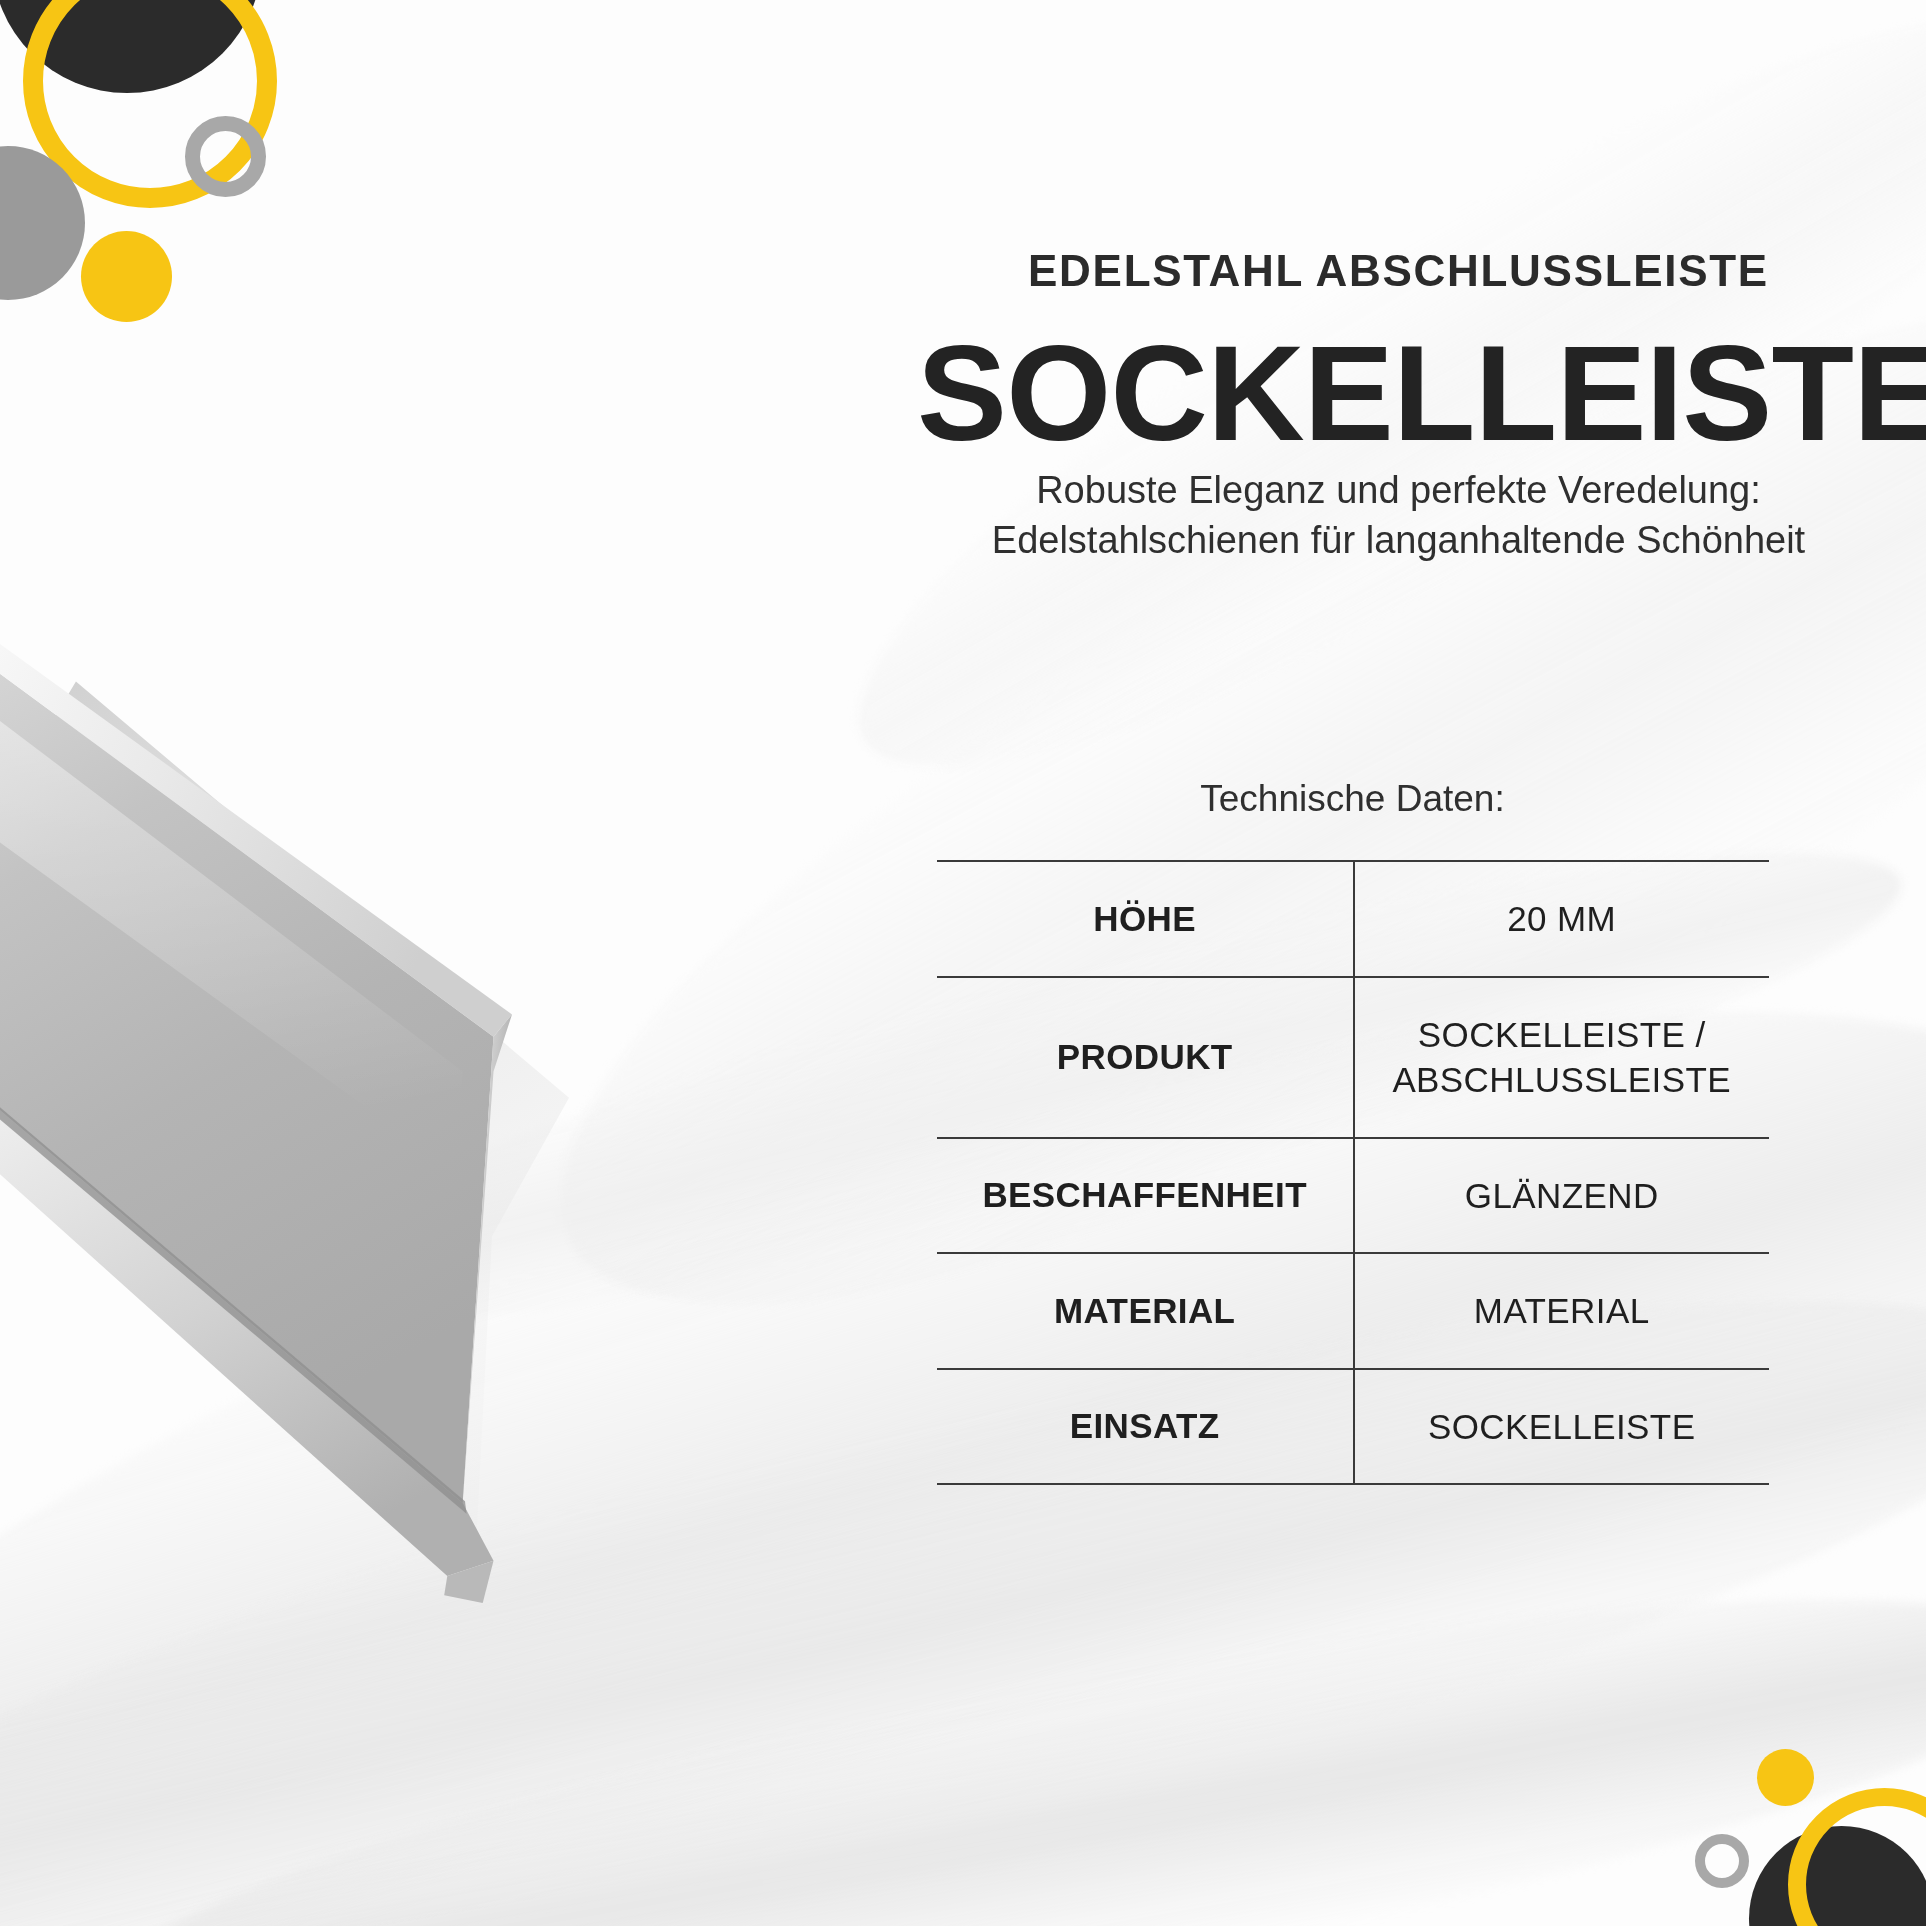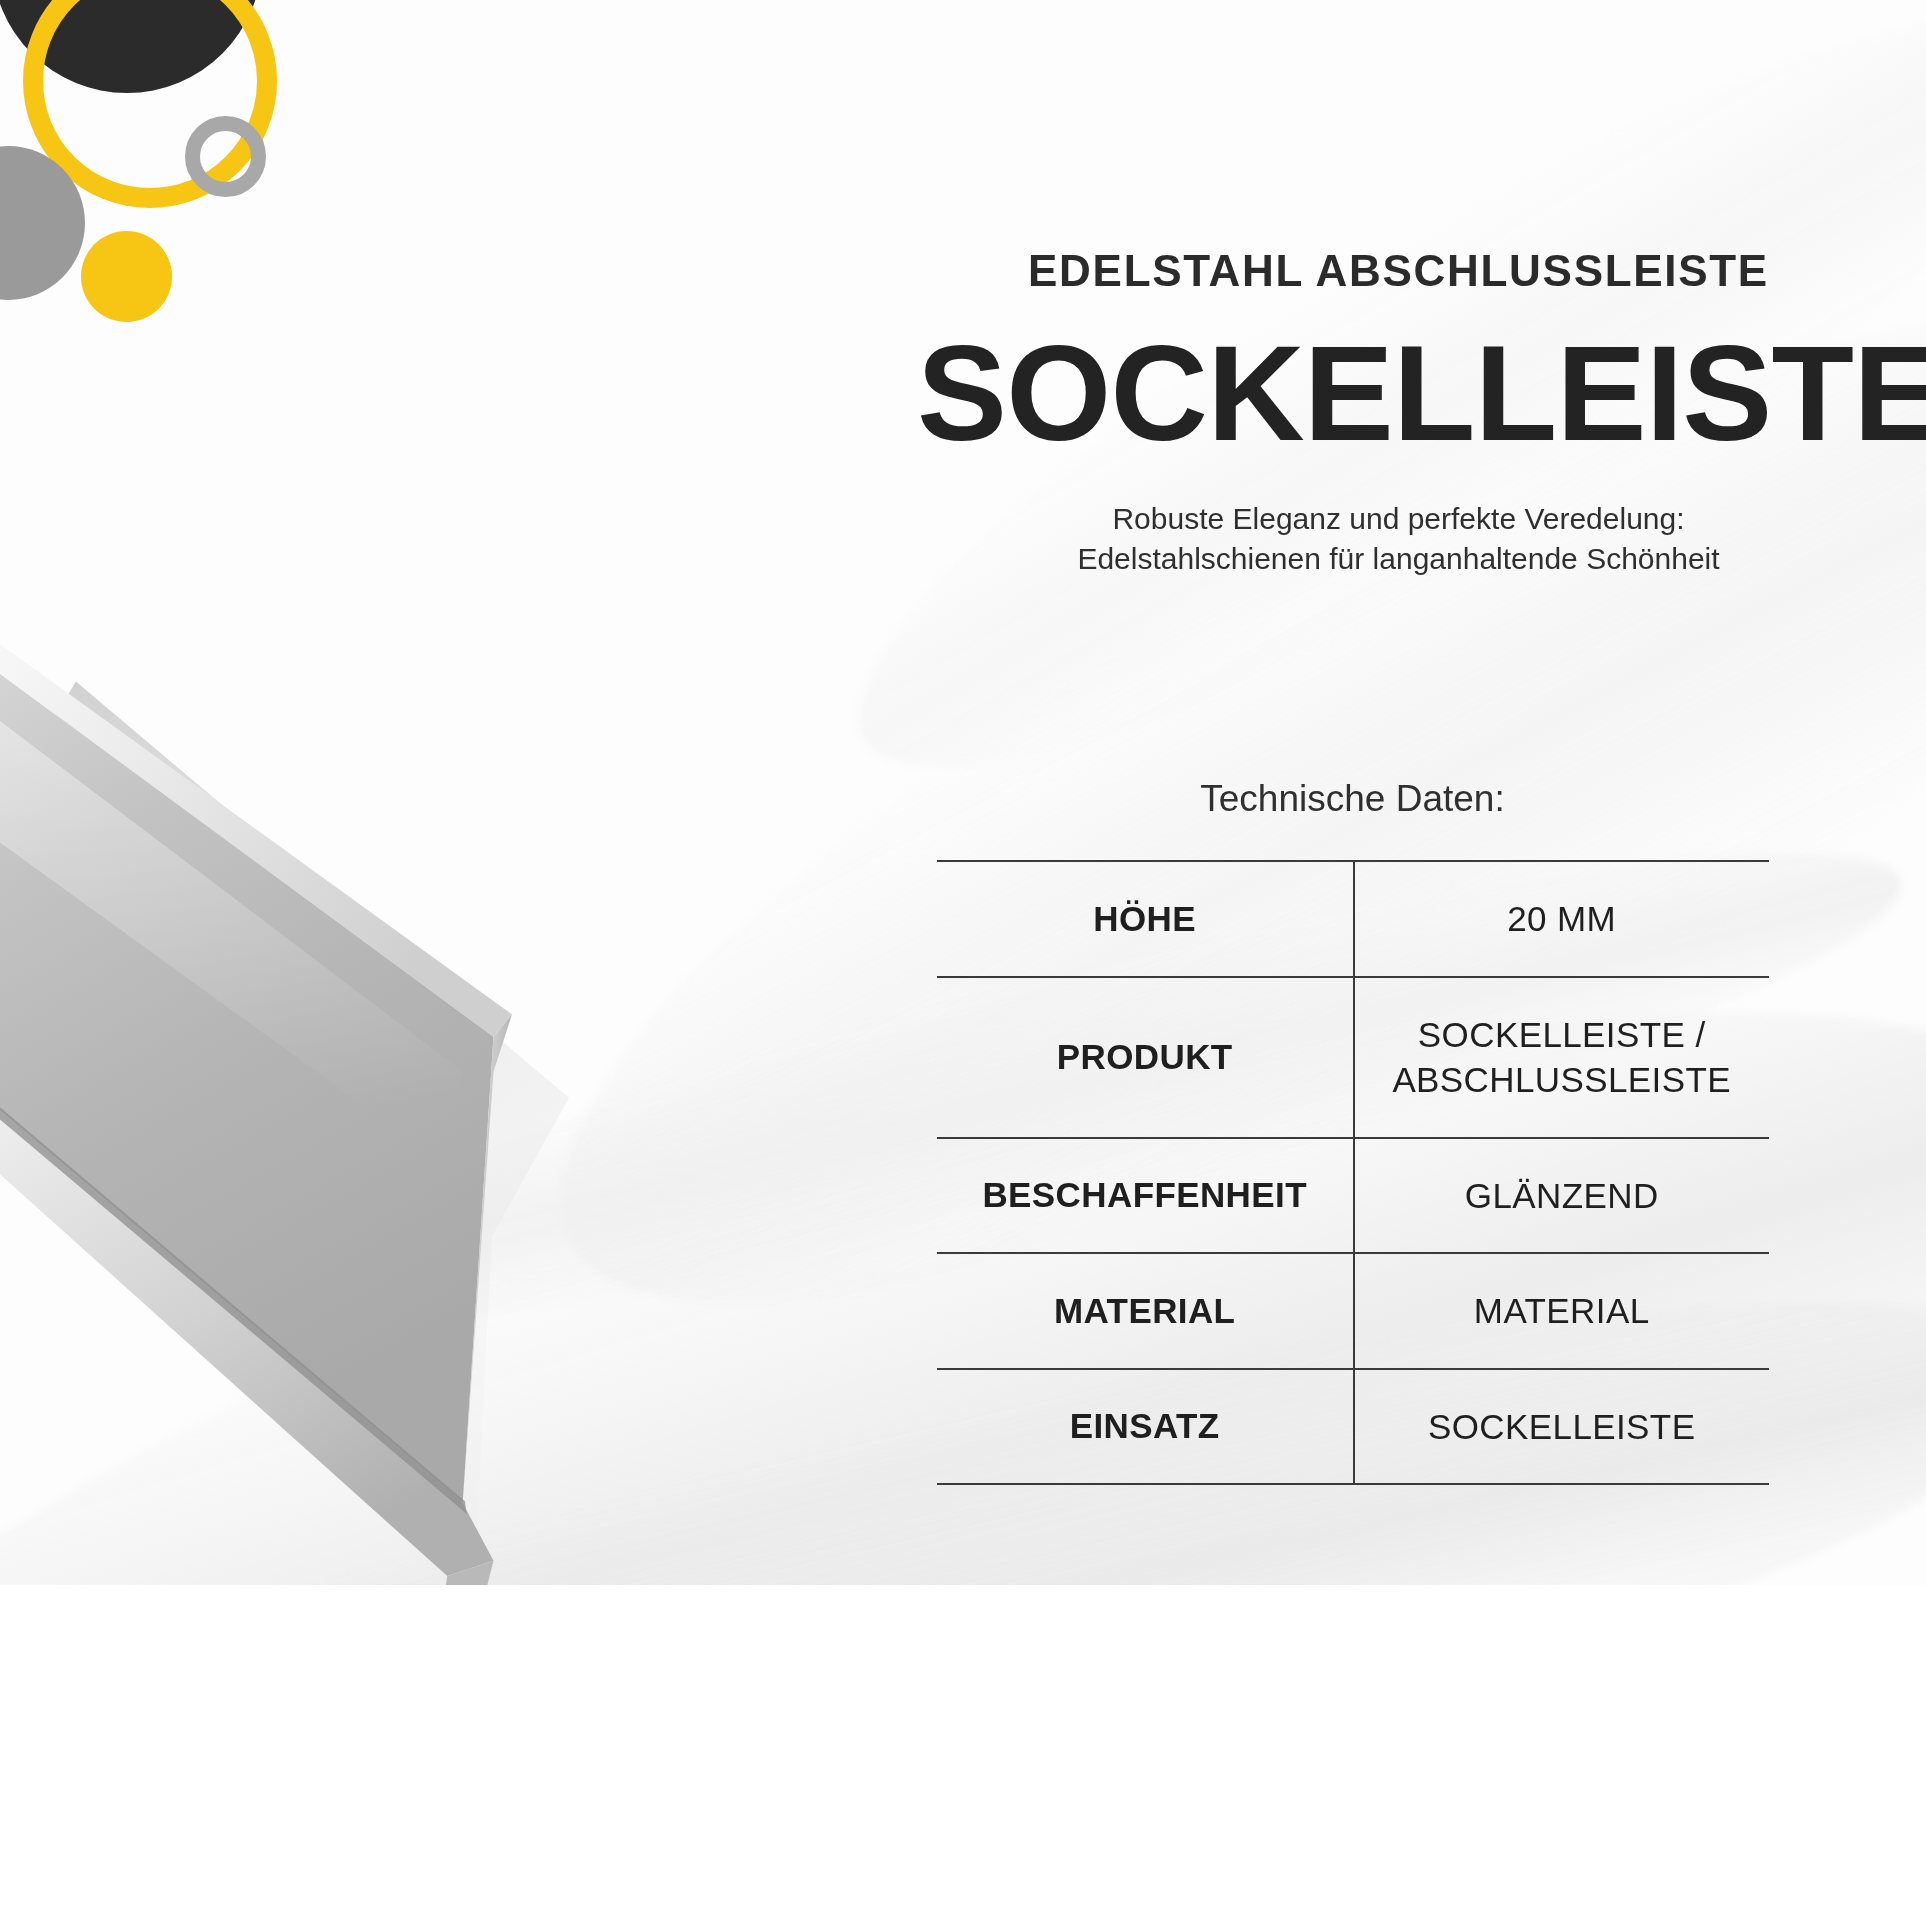--- a/index.html
+++ b/index.html
@@ -9,21 +9,21 @@
   body {
     width: 1926px;
     height: 1926px;
     background: #ffffff;
     font-family: "Liberation Sans", sans-serif;
     overflow: hidden;
   }
   #page {
     position: relative;
     width: 1926px;
-    height: 1585px;
+    height: 1926px;
     overflow: hidden;
     background: #fdfdfd;
   }
 
   
   .bg-layer {
     position: absolute;
     inset: 0;
     overflow: hidden;
   }
@@ -158,22 +158,21 @@
   .title {
     font-size: 135px;
     font-weight: bold;
     letter-spacing: -0.8px;
     color: #232323;
     line-height: 1.05;
     margin-top: 28px;
     white-space: nowrap;
   }
   .subtitle {
-    margin-top: 34px;
-    font-size: 30px;
+    font-size: 38px;
     color: #2f2f2f;
     line-height: 1.32;
   }
 
   
   .specs-wrap {
     position: absolute;
     left: 871px;
     top: 778px;
     width: 963px;

